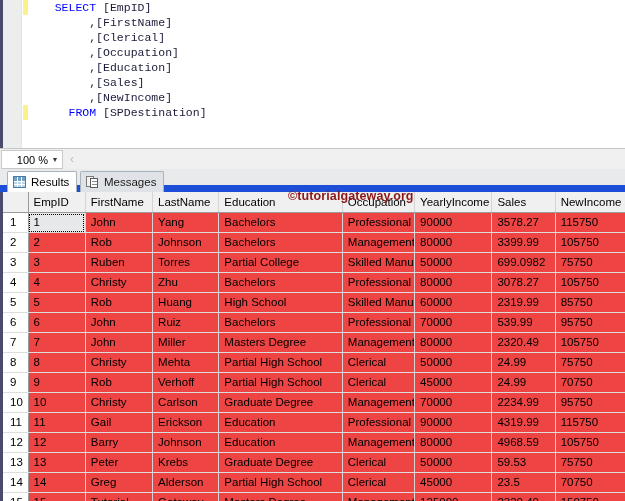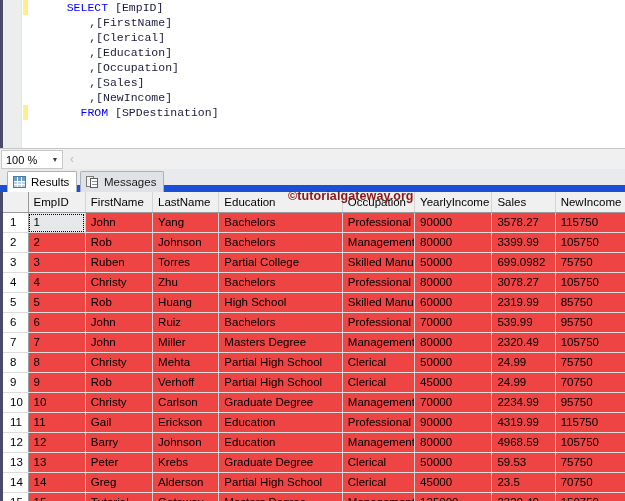--- a/index.html
+++ b/index.html
@@ -53,21 +53,21 @@
     font-size: 11.5px;
     color: #1b1b3a;
     padding-left: 11px;
   }
   .change-bar {
     position: absolute;
     left: 0; top: 0;
     width: 5px; height: 15px;
     background: #fbf08a;
   }
-  .kw { color: #0000ff; margin-left: 12px; }
+  .kw { color: #0000ff; }
 
   
   .zoom-strip {
     position: relative;
     width: 625px;
     height: 21px;
     background: #f0f0f0;
     border-top: 1px solid #c6c6c6;
     box-sizing: border-box;
   }
@@ -79,20 +79,21 @@
     border: 1px solid #c8c8c8;
     box-sizing: border-box;
     display: flex;
     align-items: center;
   }
   .zoom-value {
     padding-left: 4px;
     font-size: 11px;
     color: #000;
     flex: 1;
+    text-align: right;
   }
   .zoom-caret {
     width: 14px;
     text-align: center;
     font-size: 7px;
     color: #3a3a3a;
     line-height: 1;
   }
   .zoom-sep {
     position: absolute;
@@ -256,22 +257,22 @@
 </head>
 <body>
 
 <div class="editor-pane">
   <div class="editor-left-rule"></div>
   <div class="editor-indicator-margin"></div>
   <div class="code-area" id="code-area">
       <div class="code-line"><span class="change-bar"></span><span>   </span><span class="kw">SELECT</span><span> [EmpID]</span></div>
       <div class="code-line"><span>        </span><span>,[FirstName]</span></div>
       <div class="code-line"><span>        </span><span>,[Clerical]</span></div>
+      <div class="code-line"><span>        </span><span>,[Occupation]</span></div>
       <div class="code-line"><span>        </span><span>,[Education]</span></div>
-      <div class="code-line"><span>        </span><span>,[Occupation]</span></div>
       <div class="code-line"><span>        </span><span>,[Sales]</span></div>
       <div class="code-line"><span>        </span><span>,[NewIncome]</span></div>
       <div class="code-line"><span class="change-bar"></span><span>     </span><span class="kw">FROM</span><span> [SPDestination]</span></div>
     </div>
 </div>
 
 <div class="zoom-strip">
   <div class="zoom-combo">
     <span class="zoom-value">100 %</span>
     <span class="zoom-caret">▼</span>

